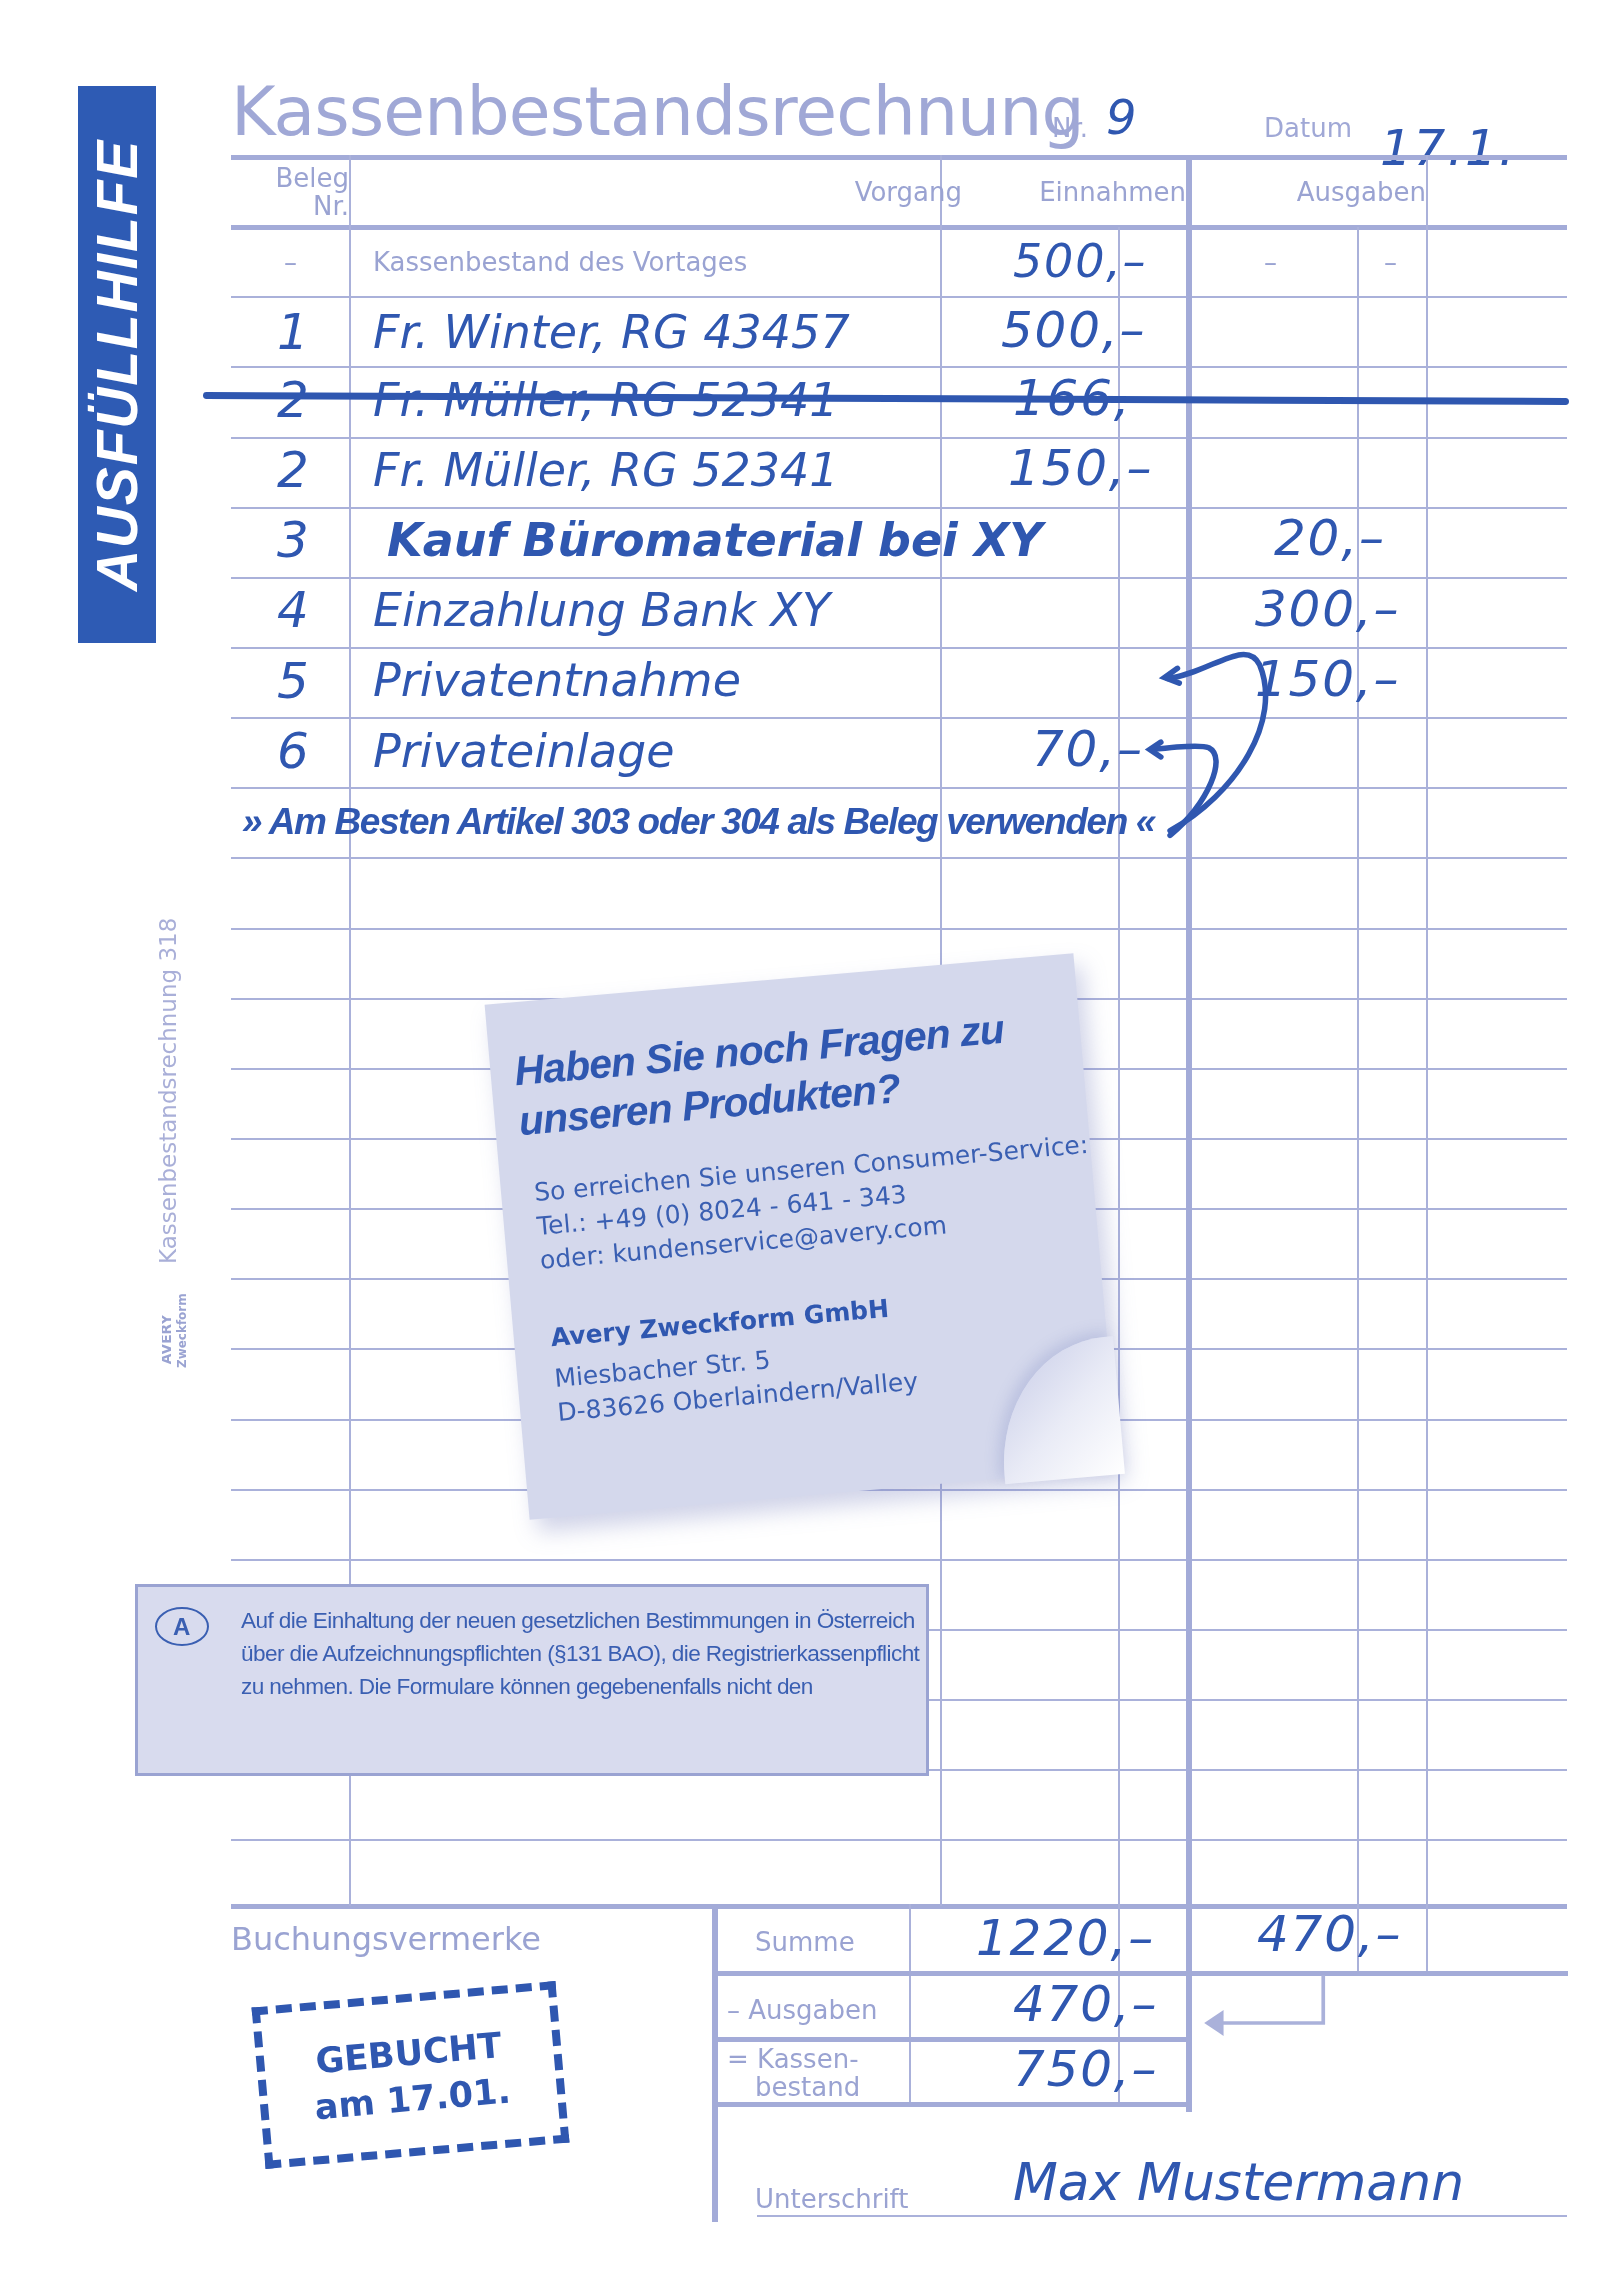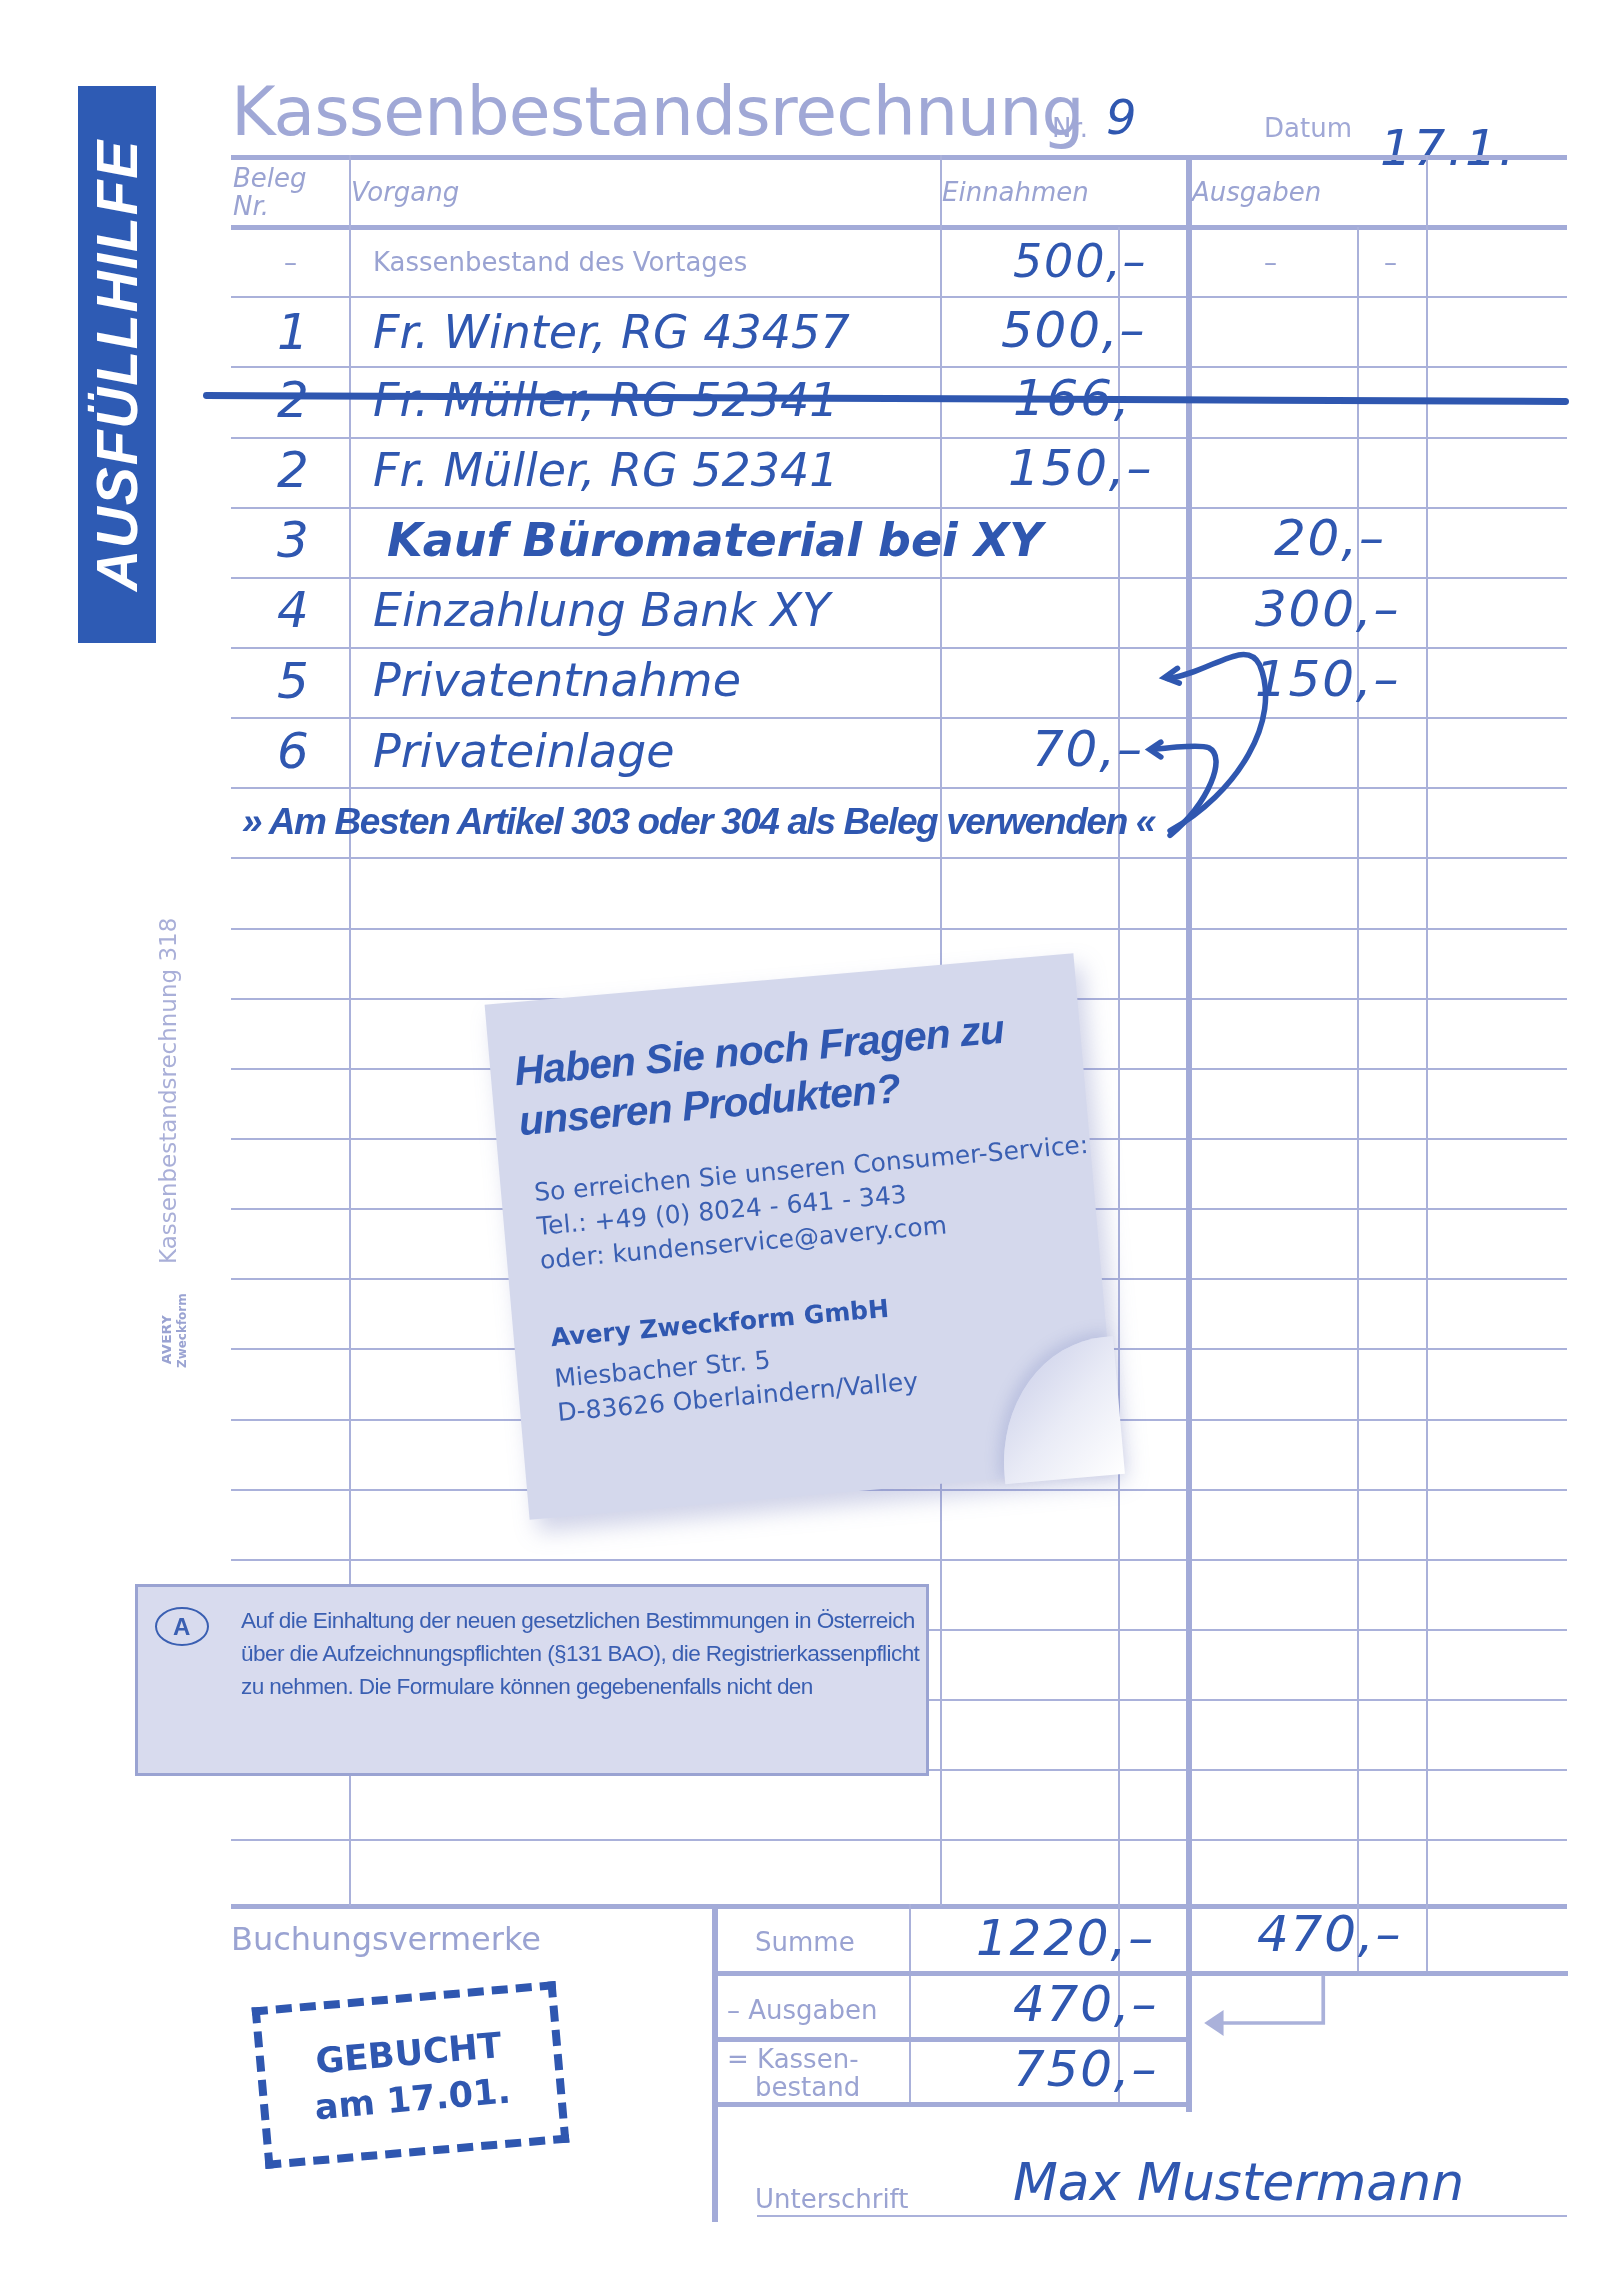--- a/index.html
+++ b/index.html
@@ -17,21 +17,21 @@
       white-space:nowrap; color:#fff; font-family:"Liberation Sans", sans-serif; font-weight:bold;
       font-style:italic; font-size:57px; letter-spacing:1.8px; }
   .side-caption { position:absolute; left:155px; top:1264px; transform-origin:left top; transform:rotate(-90deg);
       white-space:nowrap; font-size:23px; color:#a9afd8; font-family:"DejaVu Sans", sans-serif; }
   .avery-logo { position:absolute; left:162px; top:1287px; width:37px; height:92px; }
   .title { position:absolute; left:231px; top:72px; font-size:68px; color:#a0a8d6; font-family:"DejaVu Sans", sans-serif; letter-spacing:-0.9px; }
   .nr-label { position:absolute; left:1052px; top:113px; font-size:26px; color:#a0a8d6; }
   .nr-value { position:absolute; left:1106px; top:89px; font-size:48px; }
   .datum-label { position:absolute; left:1264px; top:113px; font-size:26px; color:#a0a8d6; }
   .datum-value { position:absolute; left:1380px; top:89px; font-size:50px;margin-top:30px; }
-  .hdr { position:absolute; font-size:26px; color:#9aa3d2; text-align:left;font-style:italic; }
+  .hdr { position:absolute; font-size:26px; color:#9aa3d2; text-align:right; }
   .cell-text { position:absolute; white-space:nowrap; }
   .strike { position:absolute; left:203px; top:395px; width:1366px; height:7.4px; background:#2f57b0;
       border-radius:3.7px; transform:rotate(0.25deg); }
   .note-line { position:absolute; left:242px; top:801px; font-family:"Liberation Sans", sans-serif; font-weight:bold;
       font-style:italic; font-size:37px; color:#2f57b0; letter-spacing:-1.4px; white-space:nowrap; }
   .sticky { position:absolute; left:506px; top:978px; width:591px; height:517px; background:#d4d8ec;
       transform:rotate(-5deg); box-shadow: 7.4px 13px 22px rgba(120,130,190,0.35); }
   .sticky .curl { position:absolute; right:-5.5px; bottom:-5.5px; width:120px; height:138px;
       background:linear-gradient(135deg,#c4c9e6 0%, #e9ebf6 55%, #ffffff 100%);
       border-top-left-radius:111px 129px; box-shadow:-5.5px -5.5px 13px rgba(120,130,190,0.25); }

